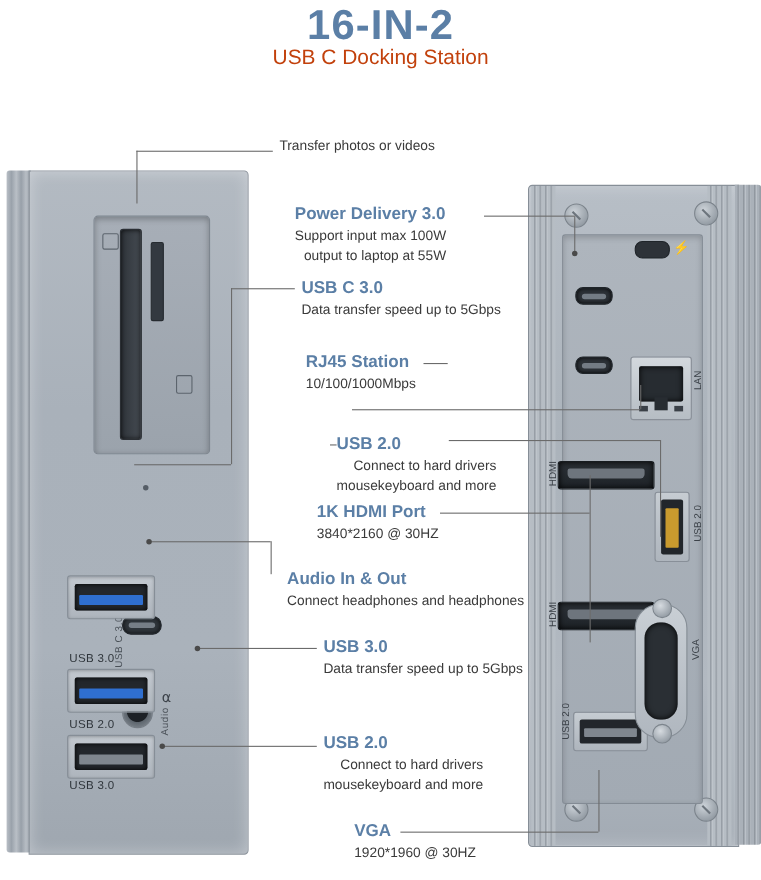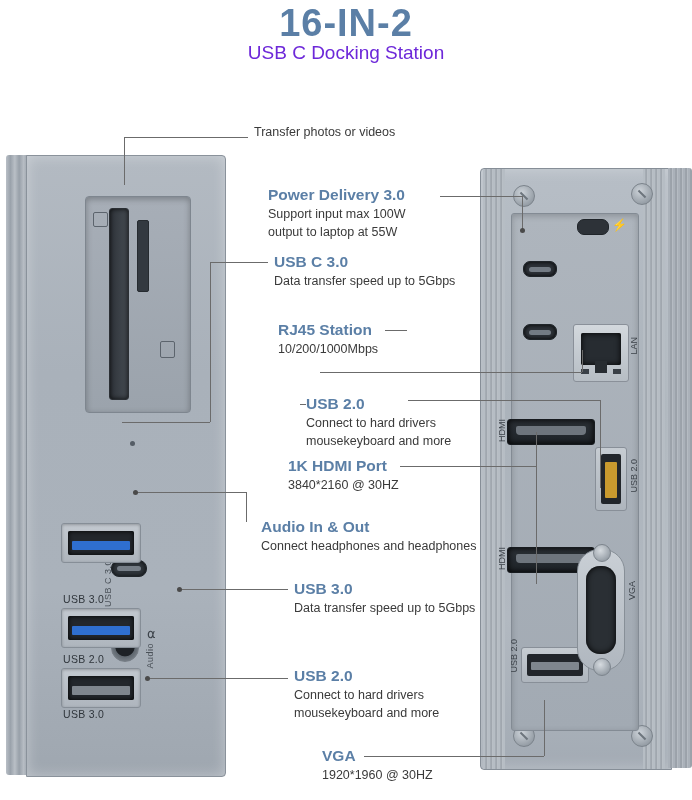--- a/index.html
+++ b/index.html
@@ -13,32 +13,33 @@
   }
   .stage{position:absolute;inset:0;}
 
   
   .title{
     position:absolute;top:2px;left:0;width:692px;text-align:center;
     font-size:38px;font-weight:bold;letter-spacing:1px;color:#5b7fa6;
   }
   .subtitle{
     position:absolute;top:42px;left:0;width:692px;text-align:center;
-    font-size:19px;color:#6d28d9;font-weight:normal;
+    font-size:19px;color:#c2410c;font-weight:normal;
   }
 
   
   .callout{position:absolute;}
   .callout .c-title{
     font-size:15.5px;font-weight:bold;color:#5b7fa6;white-space:nowrap;
     line-height:19px;
   }
   .callout .c-desc{
     font-size:12.5px;color:#3a3a3a;white-space:nowrap;line-height:16px;
     margin-top:2px;
+    text-align:right;
   }
 
   
   .lead{position:absolute;background:#6b6b6b;}
   .lead.h{height:1px;}
   .lead.v{width:1px;}
   .dot{position:absolute;width:5px;height:5px;border-radius:50%;background:#4a4a4a;}
 
   
   .devL{
@@ -368,21 +369,21 @@
     <div class="c-desc">output to laptop at 55W</div>
   </div>
 
   <div class="callout" style="left:274px;top:252px;">
     <div class="c-title">USB C 3.0</div>
     <div class="c-desc">Data transfer speed up to 5Gbps</div>
   </div>
 
   <div class="callout" style="left:278px;top:320px;">
     <div class="c-title">RJ45 Station</div>
-    <div class="c-desc">10/200/1000Mbps</div>
+    <div class="c-desc">10/100/1000Mbps</div>
   </div>
 
   <div class="callout" style="left:306px;top:394px;">
     <div class="c-title">USB 2.0</div>
     <div class="c-desc">Connect to hard drivers</div>
     <div class="c-desc">mousekeyboard and more</div>
   </div>
 
   <div class="callout" style="left:288px;top:456px;">
     <div class="c-title">1K HDMI Port</div>

